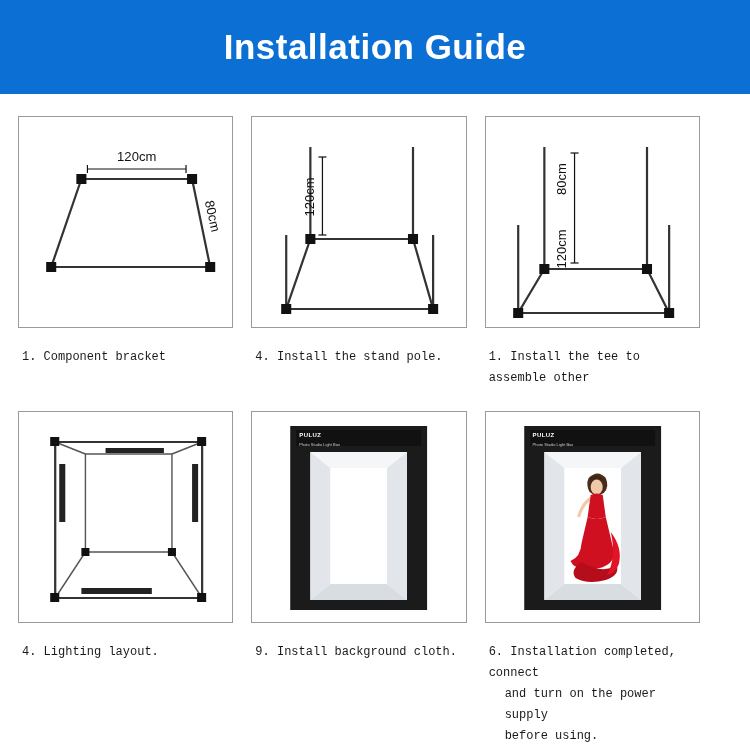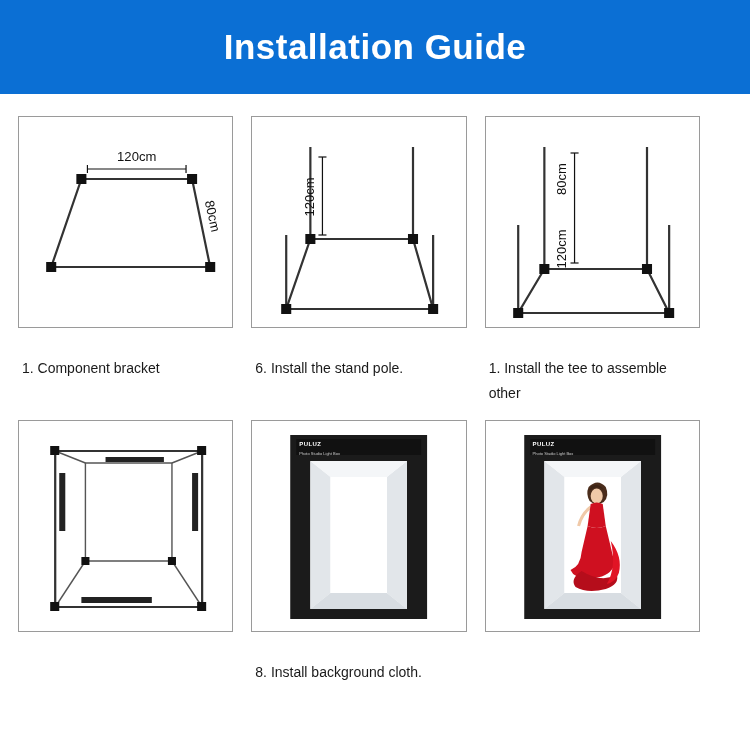--- a/index.html
+++ b/index.html
@@ -47,26 +47,27 @@
   .panel {
     position: relative;
     width: 100%;
     height: 212px;
     border: 1px solid #9a9a9a;
     background: #ffffff;
     box-sizing: border-box;
     overflow: hidden;
   }
   .caption {
-    margin-top: 28px;
-    font-size: 14px;
+    margin-top: 19px;
+    font-size: 12px;
     color: #1a1a1a;
     line-height: 1.75;
     padding-left: 4px;
     min-height: 58px;
+    font-family: Liberation Mono, monospace;
   }
   .caption .cont {
     display: block;
     padding-left: 16px;
   }
   svg { display: block; }
   .rod { stroke: #333333; stroke-width: 2.2; fill: none; }
   .rod-thin { stroke: #555555; stroke-width: 1.4; fill: none; }
   .joint { fill: #111111; }
   .dimtext {
@@ -127,21 +128,21 @@
           <rect x="29" y="187" width="10" height="10" class="joint"></rect>
           <rect x="175" y="187" width="10" height="10" class="joint"></rect>
 
           <line x1="70" y1="40" x2="70" y2="118" class="arrowline"></line>
           <line x1="66" y1="40" x2="74" y2="40" class="arrowline"></line>
           <line x1="66" y1="118" x2="74" y2="118" class="arrowline"></line>
           <text class="dimtext" x="62" y="80" text-anchor="middle" transform="rotate(-90 62 80)">120cm</text>
         </svg>
       </div>
       <div class="caption">
-        <span>6. Install the stand pole.</span>
+        <span>4. Install the stand pole.</span>
       </div>
     </div>
 
     <div class="cell">
       <div class="panel">
         <svg width="100%" height="212" viewBox="0 0 212 212" preserveAspectRatio="none">
 
           <polygon points="58,152 160,152 182,196 32,196" class="rod"></polygon>
 
           <line x1="58" y1="30" x2="58" y2="152" class="rod"></line>
@@ -190,20 +191,23 @@
           <rect x="86" y="36" width="58" height="5" fill="#222222"></rect>
 
           <rect x="31" y="25" width="9" height="9" class="joint"></rect>
           <rect x="177" y="25" width="9" height="9" class="joint"></rect>
           <rect x="31" y="181" width="9" height="9" class="joint"></rect>
           <rect x="177" y="181" width="9" height="9" class="joint"></rect>
           <rect x="62" y="136" width="8" height="8" class="joint"></rect>
           <rect x="148" y="136" width="8" height="8" class="joint"></rect>
         </svg>
       </div>
+      <div class="caption">
+        <span>4. Lighting layout.</span>
+      </div>
     </div>
 
     <div class="cell">
       <div class="panel">
         <svg width="100%" height="212" viewBox="0 0 212 212" preserveAspectRatio="none">
 
           <rect x="38" y="14" width="136" height="184" fill="#1b1b1b"></rect>
 
           <rect x="44" y="18" width="124" height="16" fill="#111111"></rect>
 
@@ -212,21 +216,21 @@
           <polygon points="58,40 78,56 78,172 58,188" fill="#e2e6ea"></polygon>
           <polygon points="154,40 134,56 134,172 154,188" fill="#e2e6ea"></polygon>
           <polygon points="58,40 154,40 134,56 78,56" fill="#f4f6f8"></polygon>
           <polygon points="78,172 134,172 154,188 58,188" fill="#d8dde2"></polygon>
           <rect x="78" y="56" width="56" height="116" fill="#ffffff"></rect>
         </svg>
         <div style="position:absolute;left:22%;top:9.5%;font-size:6px;color:#ffffff;font-weight:bold;letter-spacing:0.4px;">PULUZ</div>
         <div style="position:absolute;left:22%;top:14.5%;font-size:4px;color:#cccccc;">Photo Studio Light Box</div>
       </div>
       <div class="caption">
-        <span>8. Install background cloth.</span>
+        <span>9. Install background cloth.</span>
       </div>
     </div>
 
     <div class="cell">
       <div class="panel">
         <svg width="100%" height="212" viewBox="0 0 212 212" preserveAspectRatio="none">
           <rect x="38" y="14" width="136" height="184" fill="#1b1b1b"></rect>
           <rect x="44" y="18" width="124" height="16" fill="#111111"></rect>
           <rect x="58" y="40" width="96" height="148" fill="#ffffff"></rect>
           <polygon points="58,40 78,56 78,172 58,188" fill="#e2e6ea"></polygon>
@@ -248,16 +252,21 @@
             <path d="M104,83 q6,-3 12,0 l3,22 q-9,4 -18,0 z" fill="#cf1020"></path>
 
             <path d="M101,105 q9,4 18,0 l9,38 q-4,12 -20,14 q-20,2 -24,-8 q10,-4 11,-18 z" fill="#cf1020"></path>
             <path d="M95,150 q-12,8 -6,16 q12,7 30,2 q14,-5 11,-14 q-16,8 -35,-4 z" fill="#b50d1b"></path>
             <path d="M124,120 q12,16 8,32 q-3,9 -12,11 q10,-16 4,-43 z" fill="#e11425"></path>
           </g>
         </svg>
         <div style="position:absolute;left:22%;top:9.5%;font-size:6px;color:#ffffff;font-weight:bold;letter-spacing:0.4px;">PULUZ</div>
         <div style="position:absolute;left:22%;top:14.5%;font-size:4px;color:#cccccc;">Photo Studio Light Box</div>
       </div>
+      <div class="caption">
+        <span>6. Installation completed, connect</span>
+        <span class="cont">and turn on the power supply</span>
+        <span class="cont">before using.</span>
+      </div>
     </div>
 
   </div>
 </div>
 
 </body></html>

